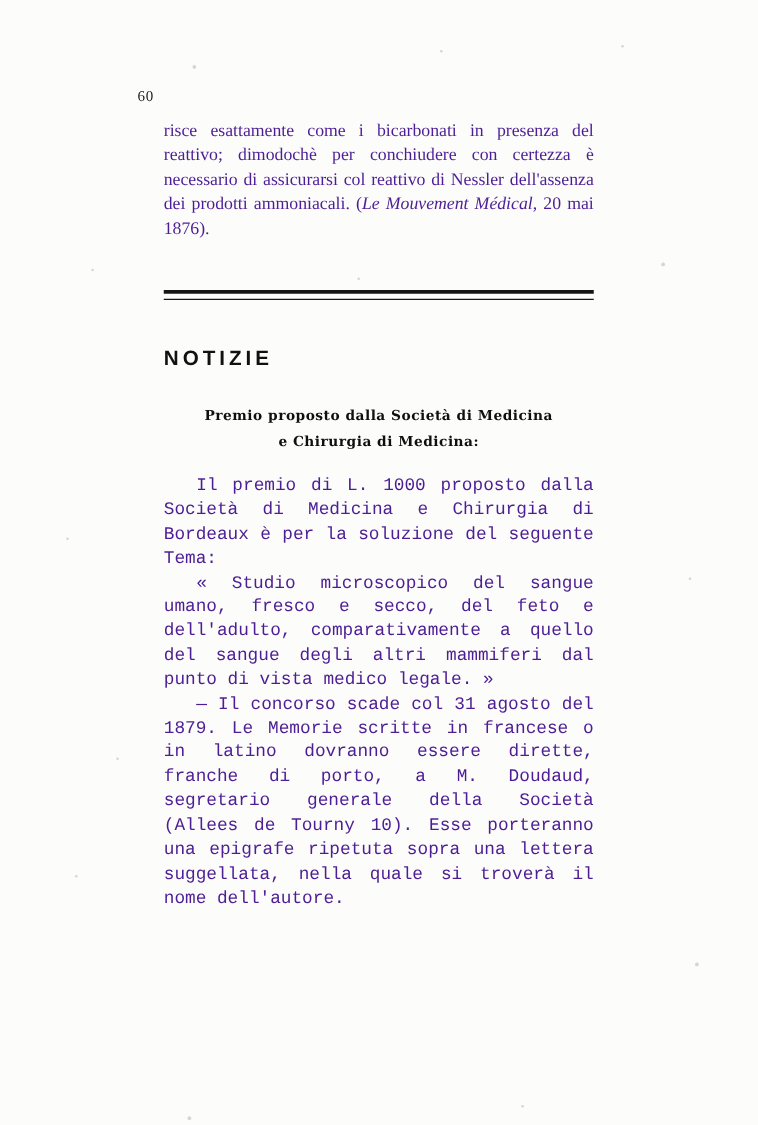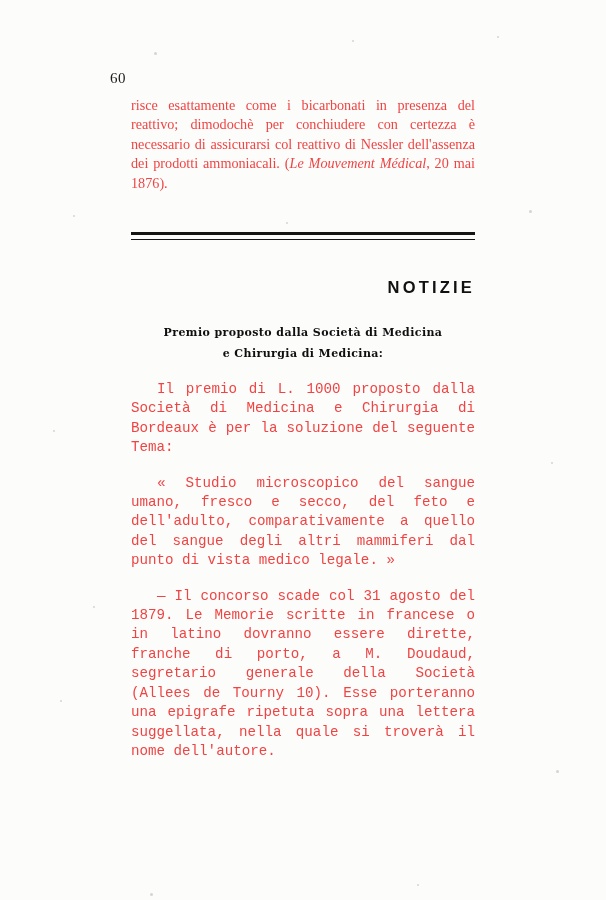--- a/index.html
+++ b/index.html
@@ -24,37 +24,37 @@
   .speck {
     position: absolute;
     background: #b9b5ad;
     border-radius: 50%;
     opacity: .55;
   }
   .page-number {
     position: absolute;
     left: 110px;
     top: 70px;
-    font-size: 15px;
+    font-size: 12px;
     letter-spacing: .5px;
     color: #1c1c1c;
   }
   .content {
     position: absolute;
     left: 131px;
     top: 96px;
     width: 344px;
   }
   .para {
     font-size: 14.2px;
     line-height: 19.4px;
     text-align: justify;
     text-justify: inter-word;
     margin: 0;
-    color: #ef4444;
+    color: #4c1d95;
   }
   .para.continued {
     text-indent: 0;
   }
   .para em {
     font-style: italic;
   }
   .rule {
     position: absolute;
     left: 131px;
@@ -67,21 +67,21 @@
   }
   .rule-thin {
     top: 239px;
     height: 1.4px;
   }
   .section-title {
     position: absolute;
     left: 131px;
     top: 278px;
     width: 344px;
-    text-align: right;
+    text-align: left;
     font-family: "Liberation Sans", sans-serif;
     font-weight: bold;
     font-size: 16.5px;
     letter-spacing: 3.2px;
     color: #111;
   }
   .subtitle {
     position: absolute;
     left: 131px;
     top: 322px;
@@ -98,21 +98,21 @@
     display: block;
   }
   .body-block {
     position: absolute;
     left: 131px;
     top: 380px;
     width: 344px;
     font-family: Liberation Mono, monospace;
   }
   .body-block .para + .para {
-    margin-top: 16px;
+    margin-top: 0;
   }
   .indent {
     text-indent: 26px;
   }
   .dash-lead {
     text-indent: 26px;
   }
 </style>
 </head>
 <body>

